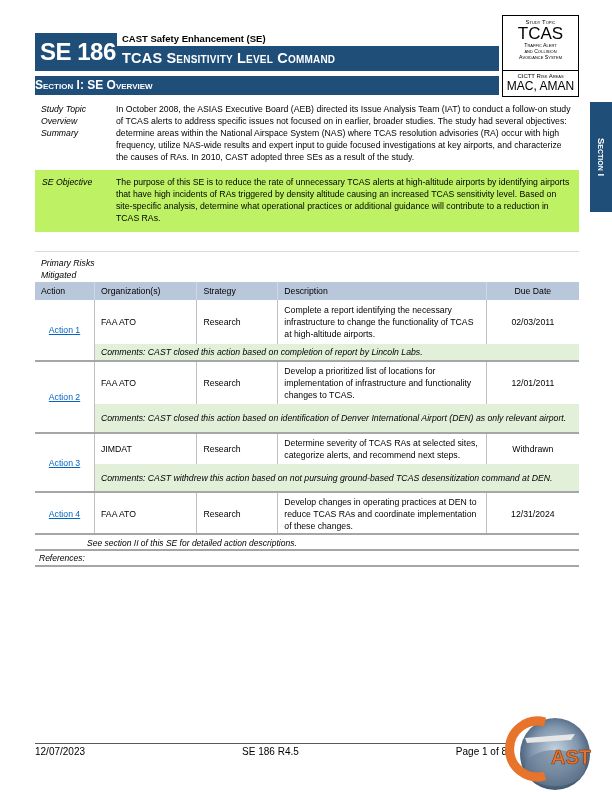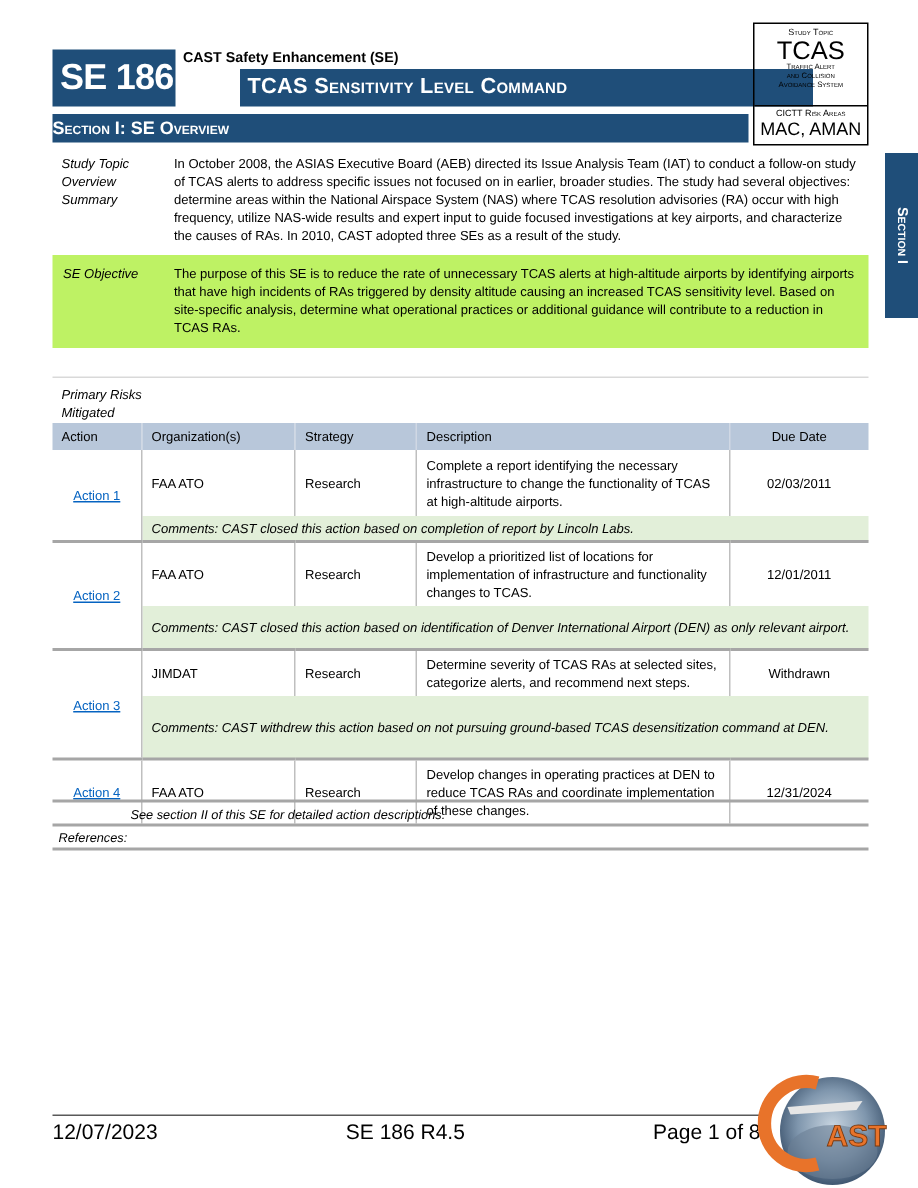--- a/index.html
+++ b/index.html
@@ -2,21 +2,21 @@
 <html><head>
 <meta charset="utf-8">
 <style>
   * { box-sizing: border-box; margin: 0; padding: 0; }
   html, body { width: 612px; height: 792px; background: #ffffff; overflow: hidden; }
   body { position: relative; font-family: "Liberation Sans", sans-serif; color: #000; }
 
   
   .se-badge { position: absolute; left: 35px; top: 33px; width: 82px; height: 38px; background: #1f4e79; color: #fff; font-weight: bold; font-size: 24px; line-height: 38px; padding-left: 5px; letter-spacing: -0.5px; }
   .se-subtitle { position: absolute; left: 122px; top: 33px; font-size: 9.5px; font-weight: bold; color: #000; }
-  .se-title-bar { position: absolute; left: 117px; top: 46px; width: 382px; height: 25px; background: #1f4e79; color: #fff; font-weight: bold; font-size: 14.5px; line-height: 25px; padding-left: 5px; font-variant: small-caps; letter-spacing: 0.2px; margin-left: 43px; }
+  .se-title-bar { position: absolute; left: 117px; top: 46px; width: 382px; height: 25px; background: #1f4e79; color: #fff; font-weight: bold; font-size: 14.5px; line-height: 25px; padding-left: 5px; font-variant: small-caps; letter-spacing: 0.2px; }
   .section-bar { position: absolute; left: 35px; top: 76px; width: 464px; height: 19px; background: #1f4e79; color: #fff; font-weight: bold; font-size: 12px; line-height: 19px; text-align: left; font-variant: small-caps; }
 
   .topic-box { position: absolute; left: 502px; top: 15px; width: 77px; height: 82px; border: 1px solid #000; text-align: center; }
   .topic-top { height: 55px; border-bottom: 1.5px solid #000; padding-top: 3px; }
   .topic-label { font-size: 6px; font-variant: small-caps; line-height: 7px; }
   .topic-name { font-size: 17px; line-height: 16px; }
   .topic-desc { font-size: 5.2px; font-variant: small-caps; line-height: 6px; }
   .risk-label { font-size: 6px; font-variant: small-caps; line-height: 8px; margin-top: 1px; }
   .risk-value { font-size: 12px; line-height: 13px; }
 
@@ -41,21 +41,21 @@
   td.action-cell { width: 50px; border-right: 1px solid #bfbfbf; text-align: center; padding: 0 2px !important; }
   .action-link { color: #0563c1; text-decoration: underline; cursor: pointer; }
   tr.comment td { background: #e2efd9; font-style: italic; border-right: none; padding: 2px 6px; }
   tr.group-sep td { border-top: 2px solid #a6a6a6; }
   .desc { width: 175px; }
 
   .see-section { position: absolute; left: 35px; top: 533px; width: 544px; height: 16px; border-top: 2px solid #a6a6a6; font-size: 8.5px; font-style: italic; padding-left: 52px; line-height: 16px; }
   .references { position: absolute; left: 35px; top: 549px; width: 544px; height: 18px; border-top: 2px solid #a6a6a6; border-bottom: 2px solid #a6a6a6; font-size: 8.5px; font-style: italic; padding-left: 4px; line-height: 14px; }
 
   
-  .footer { position: absolute; left: 35px; top: 743px; width: 472px; border-top: 1.5px solid #595959; font-size: 14px; display: flex; justify-content: space-between; padding-top: 2px; }
+  .footer { position: absolute; left: 35px; top: 743px; width: 472px; border-top: 1.5px solid #595959; font-size: 10px; display: flex; justify-content: space-between; padding-top: 2px; }
 
   .logo { position: absolute; left: 505px; top: 710px; width: 88px; height: 82px; }
 </style>
 </head>
 <body>
 
 <div class="se-badge">SE 186</div>
 <div class="se-subtitle">CAST Safety Enhancement (SE)</div>
 <div class="se-title-bar">TCAS Sensitivity Level Command</div>
 <div class="section-bar">Section I: SE Overview</div>
@@ -137,21 +137,21 @@
 
     <tr class="group-sep" style="height:31px;">
       <td class="action-cell" rowspan="2">
         <span class="action-link">Action 3</span>
       </td>
       <td>JIMDAT</td>
       <td>Research</td>
       <td class="desc">Determine severity of TCAS RAs at selected sites, categorize alerts, and recommend next steps.</td>
       <td class="date">Withdrawn</td>
     </tr>
-    <tr class="comment" style="height:42px;">
+    <tr class="comment" style="height:28px;">
       <td colspan="4">Comments:  CAST withdrew this action based on not pursuing ground-based TCAS desensitization command at DEN.</td>
     </tr>
 
     <tr class="group-sep" style="height:42px;">
       <td class="action-cell">
         <span class="action-link">Action 4</span>
       </td>
       <td>FAA ATO</td>
       <td>Research</td>
       <td class="desc">Develop changes in operating practices at DEN to reduce TCAS RAs and coordinate implementation of these changes.</td>

